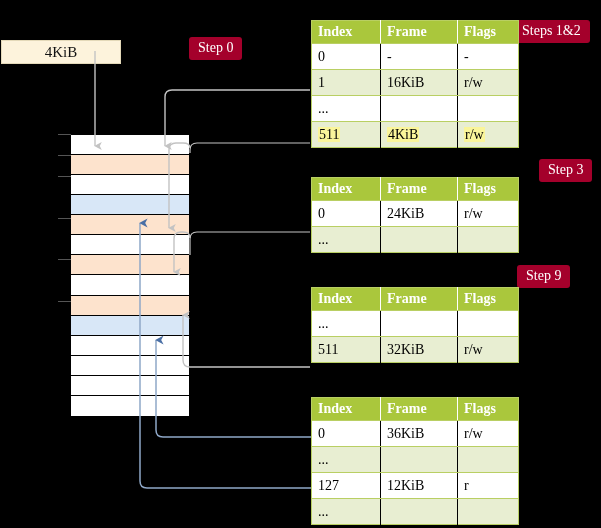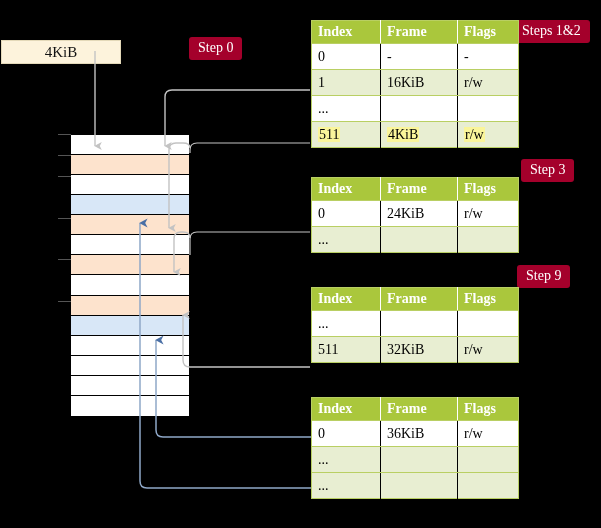--- a/index.html
+++ b/index.html
@@ -53,21 +53,21 @@
 </style>
 </head>
 <body>
 
 <div class="stage">
 
   <div class="kib-box" style="left:1px;top:40px;width:118px;">4KiB</div>
 
   <div class="badge" style="left:189px;top:37px;">Step 0</div>
   <div class="badge" style="left:513px;top:20px;">Steps 1&amp;2</div>
-  <div class="badge" style="left:521px;top:159px;">Step 3</div>
+  <div class="badge" style="left:539px;top:159px;">Step 3</div>
   <div class="badge" style="left:517px;top:265px;">Step 9</div>
 
   <div class="memcol" id="memcol" style="left:70px;top:134px;width:120px;height:281px;">
       <div class="memrow mem-white" style="height: 20.0714px;"></div>
       <div class="memrow mem-orange" style="height: 20.0714px;"></div>
       <div class="memrow mem-white" style="height: 20.0714px;"></div>
       <div class="memrow mem-blue" style="height: 20.0714px;"></div>
       <div class="memrow mem-orange" style="height: 20.0714px;"></div>
       <div class="memrow mem-white" style="height: 20.0714px;"></div>
       <div class="memrow mem-orange" style="height: 20.0714px;"></div>
@@ -202,20 +202,25 @@
         <tr class="odd">
           <td class="c-index">0</td>
           <td class="c-frame">36KiB</td>
           <td class="c-flags">r/w</td>
         </tr>
         <tr class="even">
           <td class="c-index">...</td>
           <td class="c-frame"></td>
           <td class="c-flags"></td>
         </tr>
+        <tr class="odd">
+          <td class="c-index">127</td>
+          <td class="c-frame">12KiB</td>
+          <td class="c-flags">r</td>
+        </tr>
         <tr class="even">
           <td class="c-index">...</td>
           <td class="c-frame"></td>
           <td class="c-flags"></td>
         </tr>
       </tbody>
     </table>
 
 </div>
 

